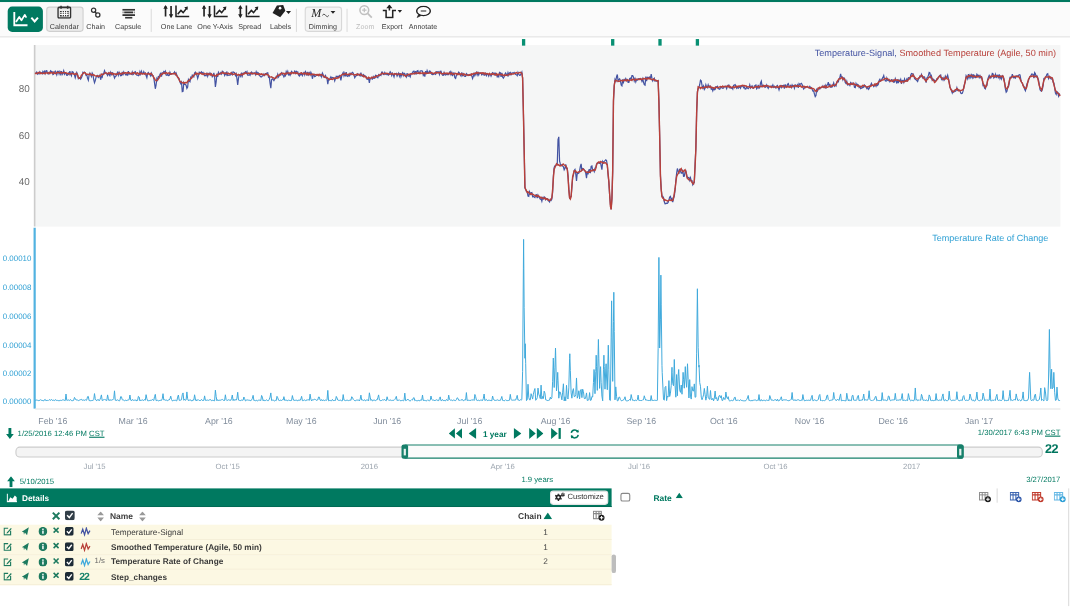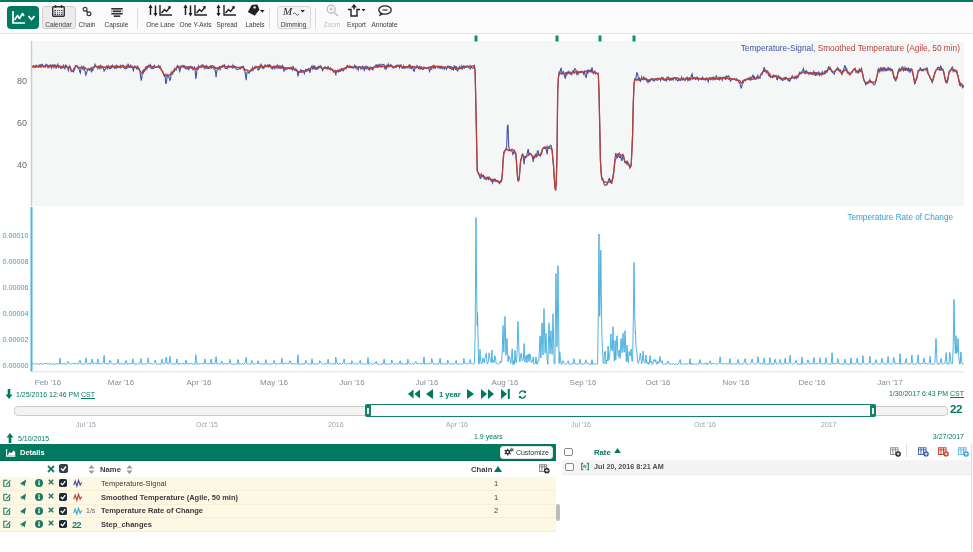--- a/index.html
+++ b/index.html
@@ -515,27 +515,16 @@
           <rect x="0.5" y="0.5" width="9" height="8"></rect>
           <line x1="0.5" y1="3" x2="9.5" y2="3"></line>
           <line x1="3.5" y1="0.5" x2="3.5" y2="8.5"></line>
           <line x1="6.5" y1="0.5" x2="6.5" y2="8.5"></line>
         </g>
         <circle cx="9.6" cy="7.8" r="3.2" fill="#2e9fd6"></circle>
         <path d="M9.6 5.9 V9.7 M7.7 7.8 H11.5" stroke="#fff" stroke-width="1.1"></path>
       </svg>
 </div>
 <div id="crows">
-      <div class="prow" style="background:#f4f4f4;border-bottom:1px solid #ececec;height:13.6px">
-        <span class="chk" style="position:absolute;left:3px"></span>
-        <svg class="ri" style="left:18.5px" width="8" height="9" viewBox="0 0 11 10">
-          <g stroke="#2a9277" stroke-width="1.6" fill="none">
-            <path d="M3 0.7 H0.9 V9.3 H3"></path>
-            <path d="M8 0.7 H10.1 V9.3 H8"></path>
-          </g>
-          <path d="M3.2 6.5 L4.4 2.8 L6 7.2 L7.2 3.2" stroke="#2a9277" stroke-width="1.2" fill="none"></path>
-        </svg>
-        <span style="position:absolute;left:32px;font-weight:bold;font-size:7.2px;color:#4e4e4e">Jul 20, 2016 8:21 AM</span>
-      </div>
     </div>
 </div>
 <div id="dscrollh"></div>
 <style>.ri{position:absolute;top:2px;}</style>
 
 </body></html>

